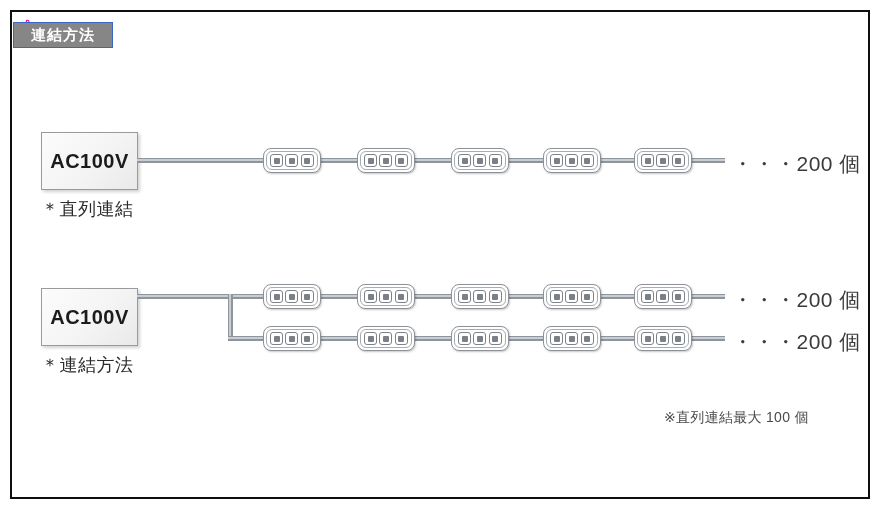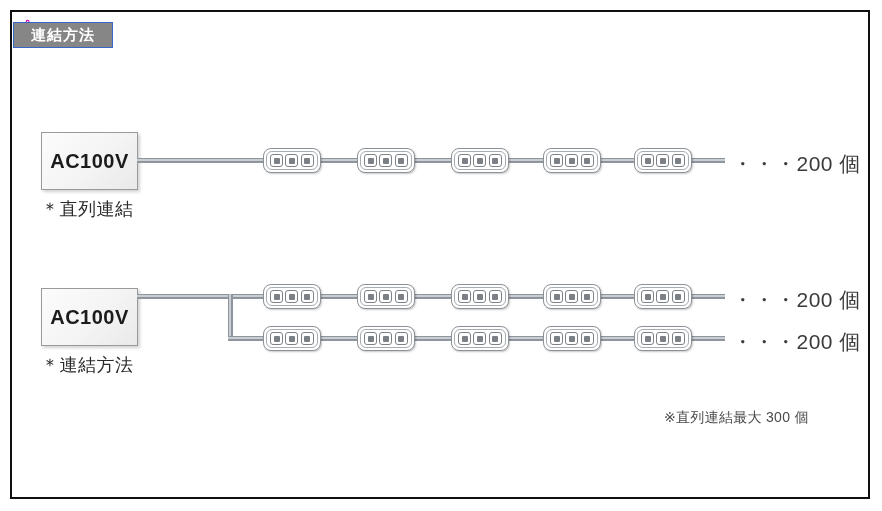--- a/index.html
+++ b/index.html
@@ -382,13 +382,13 @@
     <div class="led-chip">
         <div class="led-core"></div>
       </div>
     <div class="led-chip">
         <div class="led-core"></div>
       </div>
   </div>
 </div>
 <div class="end-label" style="left:732px; top:328px;">・・・200 個</div>
 
-<div id="footnote">※直列連結最大 300 個</div>
+<div id="footnote">※直列連結最大 100 個</div>
 
 </body></html>

